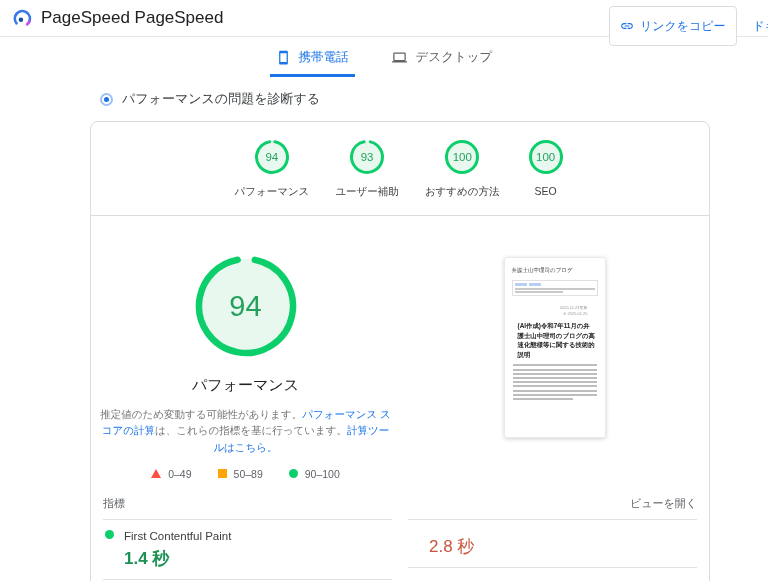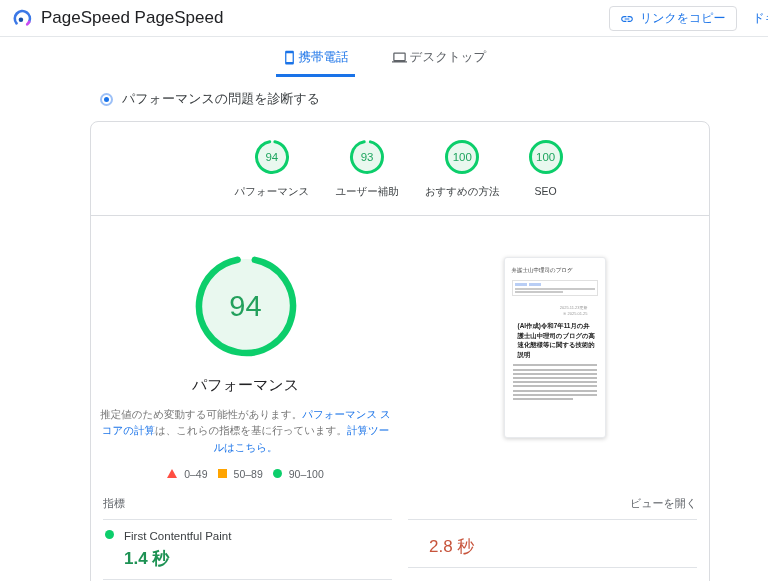--- a/index.html
+++ b/index.html
@@ -12,29 +12,29 @@
   
   .topbar {
     height: 37px; display: flex; align-items: center;
     padding: 0 0 0 12px; border-bottom: 1px solid #e4e7ea; position: relative;
   }
   .brand { display: flex; align-items: center; gap: 8px; }
   .brand-title { font-size: 17px; color: #202124; }
   .hdr-right { position: absolute; right: -46px; top: 6px; display: flex; align-items: center; gap: 16px; }
   .btn-copy {
     display: flex; align-items: center; gap: 6px; background: #fff;
-    border: 1px solid #dadce0; border-radius: 4px; height: 25px; padding: 0 10px;
+    border: 1px solid #dadce0; border-radius: 4px; height: 40px; padding: 0 10px;
     color: #1a73e8; font-size: 12px; cursor: pointer; white-space: nowrap;
     font-family: Liberation Serif, serif;
   }
   .docs-link { color: #1a73e8; font-size: 12px; white-space: nowrap; cursor: pointer; }
 
   
   .tabs { display: flex; justify-content: center; gap: 30px; padding-top: 8px; }
-  .tab { display: flex; align-items: center; gap: 2px; padding: 4px 6px 8px 6px;
+  .tab { display: flex; align-items: center; gap: 8px; padding: 4px 6px 8px 6px;
          font-size: 12.5px; color: #5f6368; cursor: pointer; border-bottom: 3px solid transparent; }
   .tab.active { color: #1a73e8; border-bottom-color: #1a73e8; }
 
   
   .section-head { display: flex; align-items: center; gap: 9px; margin: 13px 0 13px 100px; }
   .radio-icon { width: 13px; height: 13px; border-radius: 50%; border: 2px solid #9cc0f7;
                 display: inline-flex; align-items: center; justify-content: center; }
   .radio-icon::after { content: ""; width: 5px; height: 5px; border-radius: 50%; background: #1a73e8; }
   .section-title { font-size: 13px; color: #3c4043; }
 
@@ -55,21 +55,21 @@
   
   .gauge-section { display: flex; }
   .gauge-left { width: 310px; display: flex; flex-direction: column; align-items: center; }
   .big-gauge { position: relative; width: 104px; height: 104px; margin-top: 38px; }
   .big-score { position: absolute; inset: 0; display: flex; align-items: center; justify-content: center;
                font-size: 29px; color: #23a05c; }
   .gauge-label { font-size: 15px; color: #212124; margin-top: 18px; }
   .gauge-desc { width: 292px; font-size: 10.5px; line-height: 1.55; color: #757575;
                 text-align: center; margin-top: 11px; }
   .gauge-desc a { color: #1a73e8; text-decoration: none; cursor: pointer; }
-  .legend { display: flex; gap: 10px; margin-top: 13px; }
+  .legend { display: flex; gap: 26px; margin-top: 13px; }
   .legend-item { display: flex; align-items: center; gap: 7px; font-size: 10.5px; color: #5f6368; }
   .shape { display: inline-block; }
   .shape.poor { width: 0; height: 0; border-left: 5px solid transparent;
                 border-right: 5px solid transparent; border-bottom: 9px solid #ff4e42; }
   .shape.average { width: 9px; height: 9px; background: #ffa400; }
   .shape.good { width: 9px; height: 9px; background: #0cce6b; border-radius: 50%; }
 
   
   .gauge-right { width: 310px; display: flex; justify-content: center; }
   .thumb-card { width: 102px; height: 181px; margin-top: 41px; background: #fff; border-radius: 3px;

